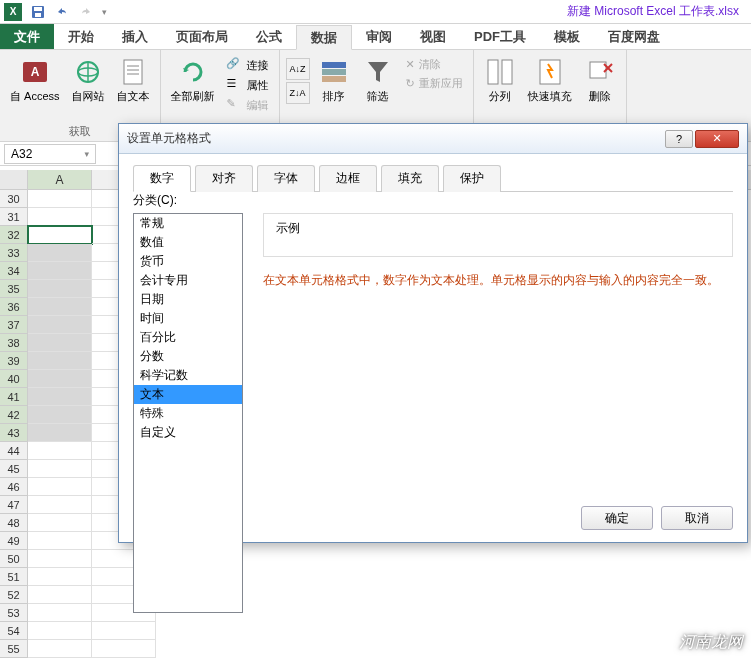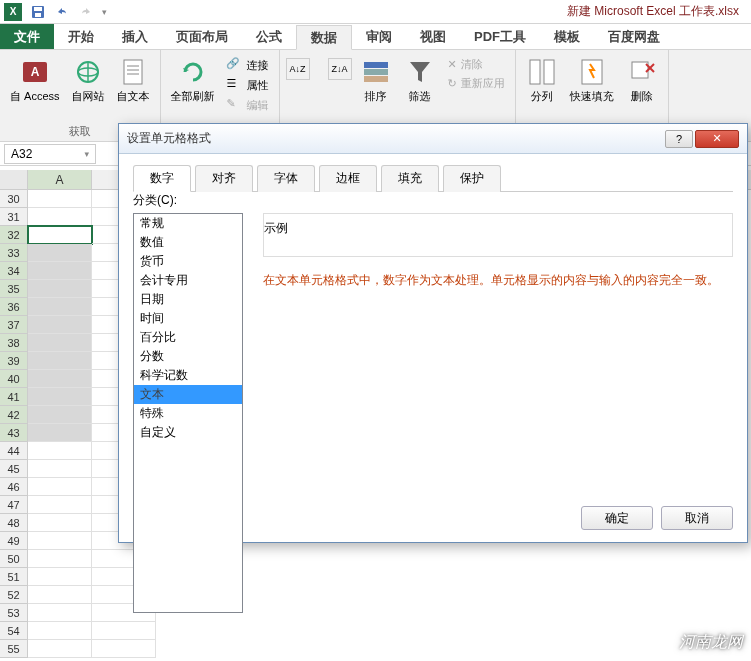--- a/index.html
+++ b/index.html
@@ -2,21 +2,21 @@
 <html><head>
   <meta charset="utf-8">
   <style>
     * { margin: 0; padding: 0; box-sizing: border-box; font-family: "Microsoft YaHei", SimSun, sans-serif; }
     body { width: 751px; height: 661px; background: #fff; overflow: hidden; position: relative; font-size: 12px; }
     
     
     .title-bar { height: 24px; background: #fff; display: flex; align-items: center; padding: 0 4px; border-bottom: 1px solid #d4d4d4; }
     .title-bar .qat { display: flex; gap: 8px; align-items: center; }
     .title-bar .qat-icon { width: 16px; height: 16px; display: flex; align-items: center; justify-content: center; }
-    .title-bar .doc-title { margin-left: auto; color: #7f1d1d; font-size: 12px; padding-right: 8px; }
+    .title-bar .doc-title { margin-left: auto; color: #6d28d9; font-size: 12px; padding-right: 8px; }
     .excel-icon { background: #217346; color: #fff; width: 18px; height: 18px; font-size: 10px; font-weight: bold; display: flex; align-items: center; justify-content: center; }
     
     
     .ribbon-tabs { height: 26px; background: #fff; display: flex; align-items: stretch; border-bottom: 1px solid #d4d4d4; font-weight: bold; }
     .ribbon-tab { padding: 0 14px; display: flex; align-items: center; font-size: 13px; color: #444; cursor: pointer; }
     .ribbon-tab.file { background: #217346; color: #fff; }
     .ribbon-tab.active { border: 1px solid #d4d4d4; border-bottom: 1px solid #f1f1f1; background: #f1f1f1; position: relative; top: 1px; }
     
     
     .ribbon { height: 92px; background: #f1f1f1; border-bottom: 1px solid #d4d4d4; display: flex; }
@@ -57,23 +57,23 @@
     .dlg-tbtn { width: 28px; height: 18px; border: 1px solid #aaa; background: linear-gradient(#f8f8f8,#e0e0e0); display: flex; align-items: center; justify-content: center; font-size: 11px; cursor: pointer; border-radius: 2px; }
     .dlg-tbtn.close { background: linear-gradient(#e46a5a,#c83a2a); color: #fff; border-color: #a03020; width: 44px; }
     .dlg-body { padding: 10px 14px; height: calc(100% - 30px); position: relative; }
     .dlg-tabs { display: flex; gap: 4px; border-bottom: 1px solid #ccc; }
     .dlg-tab { padding: 4px 16px; border: 1px solid #ccc; border-bottom: none; background: #f4f4f4; font-size: 12px; cursor: pointer; position: relative; top: 1px; border-radius: 3px 3px 0 0; }
     .dlg-tab.active { background: #fff; border-bottom: 1px solid #fff; }
     .cat-label { font-size: 12px; margin-bottom: 4px; }
     .dlg-main { display: flex; gap: 20px; height: 400px; }
     .cat-list { width: 110px; border: 1px solid #828790; background: #fff; overflow-y: auto; }
     .cat-item { padding: 1px 6px; font-size: 12px; cursor: pointer; }
-    .cat-item.sel { background: #3399ff; color: #404040; }
+    .cat-item.sel { background: #3399ff; color: #000000; }
     .cat-right { flex: 1; }
-    .sample-box { border: 1px solid #ddd; padding: 6px 0; font-size: 12px; margin-bottom: 14px; height: 44px; }
+    .sample-box { border: 1px solid #ddd; padding: 6px 12px; font-size: 12px; margin-bottom: 14px; height: 44px; }
     .desc { font-size: 12px; color: #c2410c; line-height: 1.6; }
     .dlg-buttons { position: absolute; bottom: 12px; right: 14px; display: flex; gap: 8px; }
     .dlg-btn { min-width: 72px; height: 24px; border: 1px solid #aab; background: linear-gradient(#fdfdfd,#e8e8e8); font-size: 12px; cursor: pointer; border-radius: 3px; }
     
     
     .watermark { position: absolute; right: 8px; bottom: 8px; font-size: 16px; color: #fff; text-shadow: 0 0 3px rgba(0,0,0,0.6), 0 0 6px rgba(0,0,0,0.5); z-index: 200; font-style: italic; }
     
     
     svg { display: block; }
   </style>
@@ -169,21 +169,21 @@
           </div>
         <div class="small-btn" style="color:#aaa">
             <span class="small-icon">✎</span>
             <span>编辑</span>
           </div>
       </div>
     </div>
   </div>
   <div class="ribbon-group">
     <div class="ribbon-group-items">
-      <div style="display:flex;flex-direction:row;gap:18px;padding-top:4px">
+      <div style="display:flex;flex-direction:column;gap:2px;padding-top:4px">
         <div class="small-btn" style="border:1px solid #ccc;width:24px;height:22px;justify-content:center;font-size:9px">
             <span>A↓Z</span>
           </div>
         <div class="small-btn" style="border:1px solid #ccc;width:24px;height:22px;justify-content:center;font-size:9px">
             <span>Z↓A</span>
           </div>
       </div>
       <div class="rbtn">
         <svg class="ricon" viewBox="0 0 32 32">
             <rect x="4" y="6" width="24" height="6" fill="#4a72b8"></rect>

